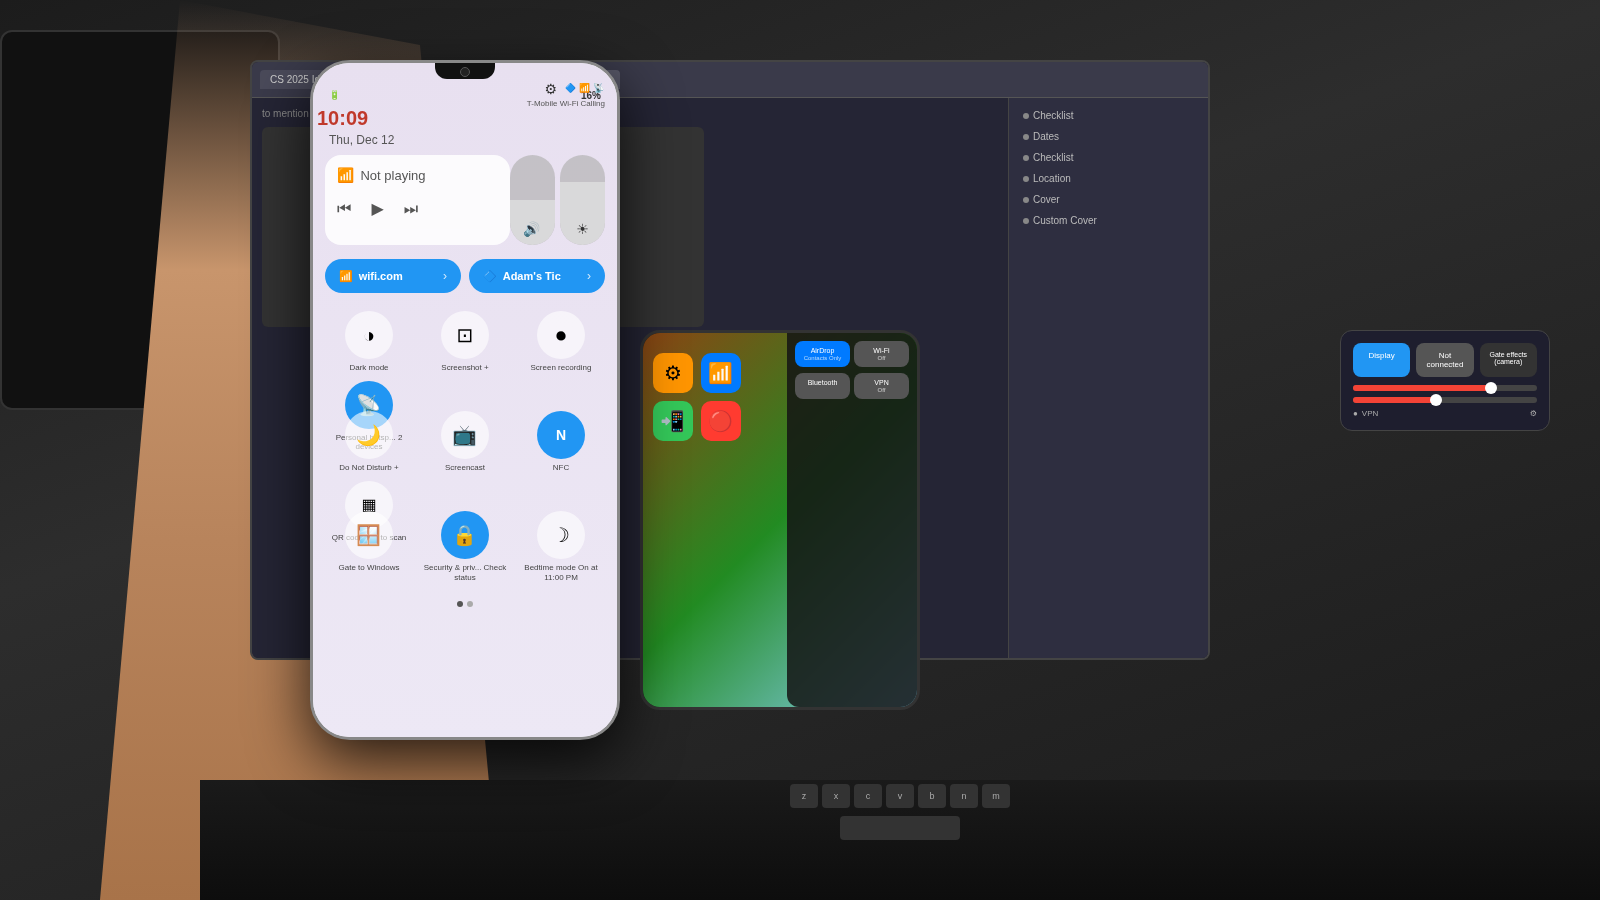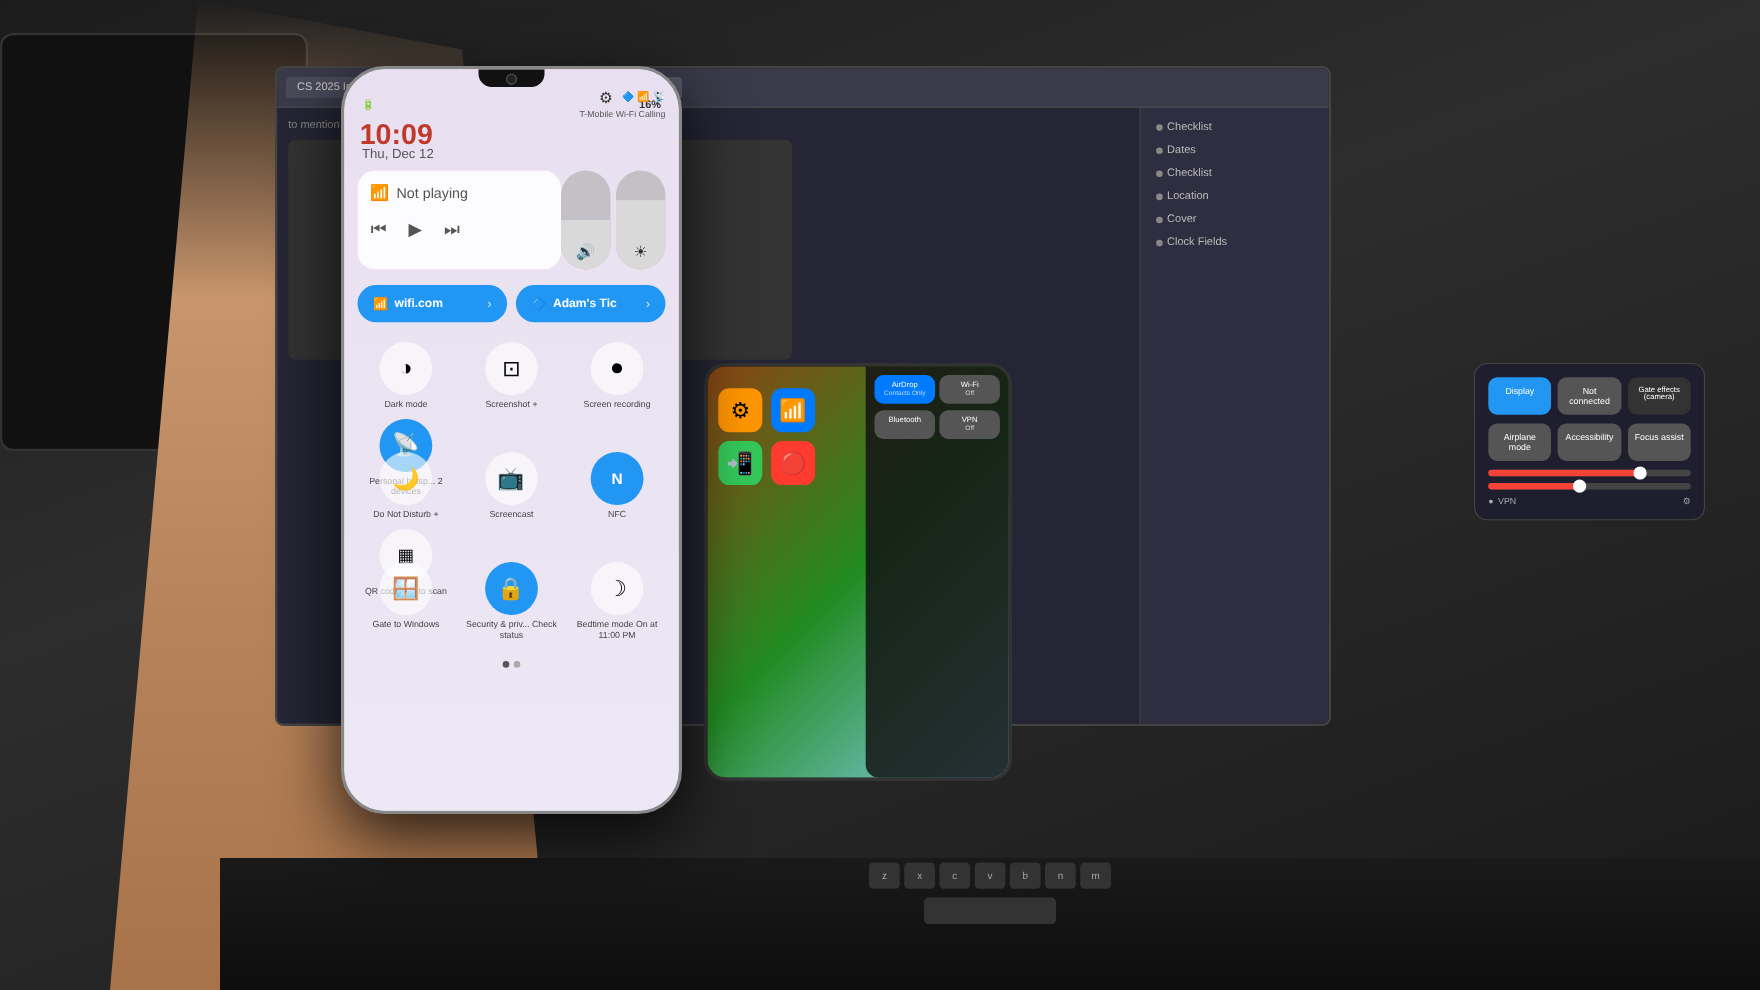--- a/index.html
+++ b/index.html
@@ -72,21 +72,21 @@
 
     .browser-main {
       flex: 1;
       background: #252535;
       padding: 10px;
       color: #aaa;
       font-size: 11px;
     }
 
     .browser-sidebar {
-      width: 172px;
+      width: 200px;
       background: #2e2e40;
       padding: 8px;
       border-left: 1px solid #444;
     }
 
     .sidebar-item-bg {
       padding: 4px 6px;
       color: #bbb;
       font-size: 10px;
       display: flex;
@@ -248,26 +248,26 @@
       right: 0;
       height: 24px;
       display: flex;
       align-items: center;
       justify-content: space-between;
       padding: 0 16px;
       font-size: 10px;
     }
 
     .status-time {
-      font-size: 26px;
+      font-size: 20px;
       font-weight: bold;
       color: #c0392b;
       position: absolute;
       top: 44px;
-      left: 14px;
+      left: 4px;
     }
 
     .status-date {
       font-size: 12px;
       color: #555;
       position: absolute;
       top: 70px;
       left: 16px;
     }
 
@@ -602,38 +602,33 @@
         <div class="sidebar-item-bg">
           <div class="sidebar-dot"></div>
           <span>Location</span>
         </div>
         <div class="sidebar-item-bg">
           <div class="sidebar-dot"></div>
           <span>Cover</span>
         </div>
         <div class="sidebar-item-bg">
           <div class="sidebar-dot"></div>
-          <span>Clock Fields</span>
+          <span>Custom Cover</span>
         </div>
       </div>
     </div>
   </div>
 </div>
 
 <div class="right-panel" style="position:absolute; top:330px; right:50px; width:210px;">
   <div class="panel-buttons-row">
     <div class="panel-btn blue" style="font-size:8px;">Display</div>
     <div class="panel-btn gray" style="font-size:8px;">Not connected</div>
     <div class="panel-btn dark" style="font-size:7px;">Gate effects
 (camera)</div>
-  </div>
-  <div class="panel-buttons-row">
-    <div class="panel-btn gray" style="font-size:8px;">Airplane mode</div>
-    <div class="panel-btn gray" style="font-size:8px;">Accessibility</div>
-    <div class="panel-btn gray" style="font-size:8px;">Focus assist</div>
   </div>
   <div class="panel-slider-row">
     <div class="panel-slider">
       <div class="panel-slider-fill" style="width:75%; background: #f44336;"></div>
       <div class="panel-slider-thumb" style="left: calc(75% - 6px); background:#fff;"></div>
     </div>
   </div>
   <div class="panel-slider-row">
     <div class="panel-slider">
       <div class="panel-slider-fill" style="width:45%; background: #f44336;"></div>

